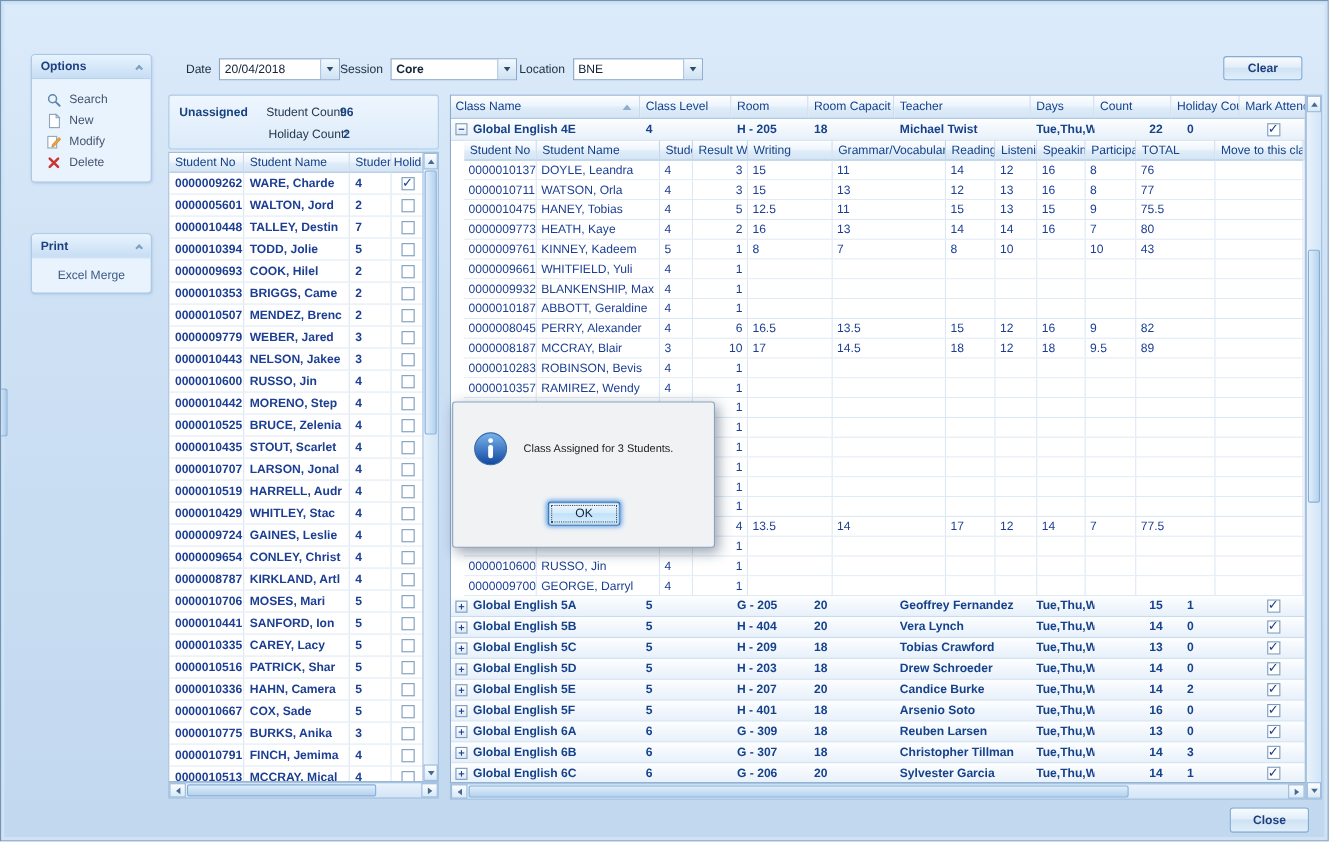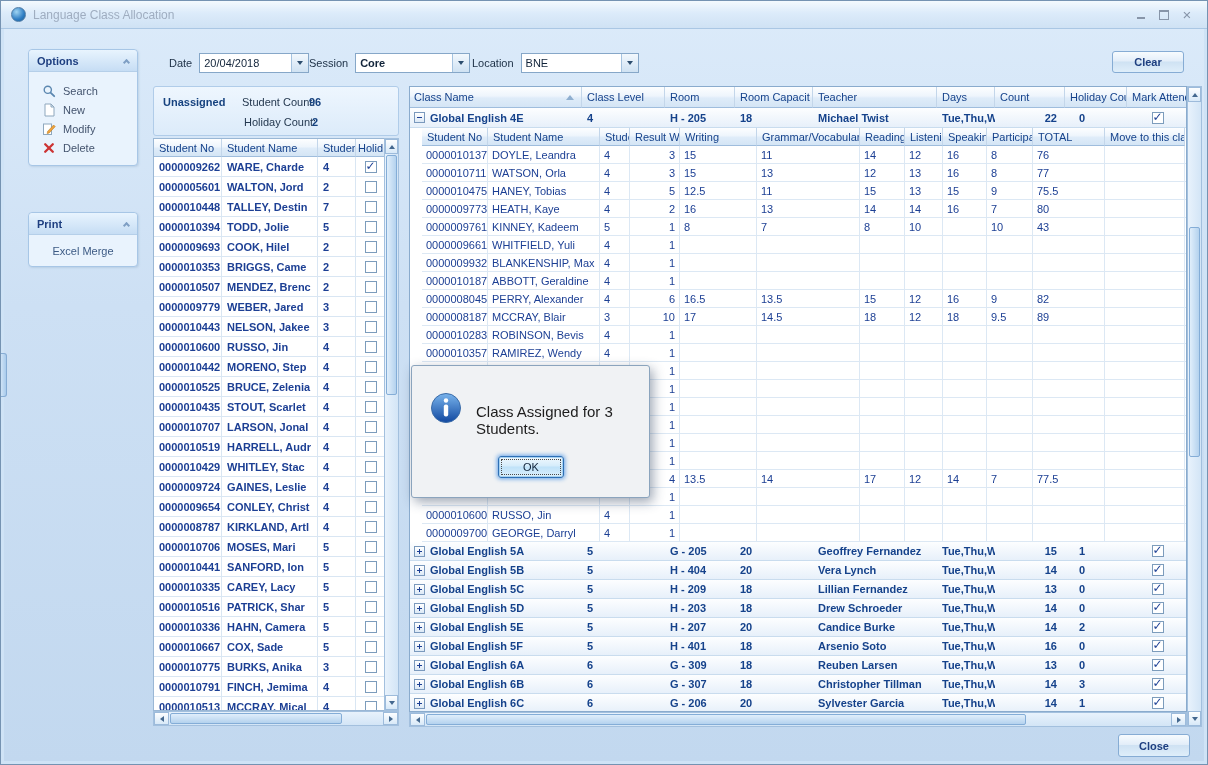--- a/index.html
+++ b/index.html
@@ -129,41 +129,32 @@
   
   .dialog{position:absolute;left:410px;top:364px;width:239px;height:133px;background:#f0f2f4;
     border:1px solid #8ba4bd;border-radius:3px;box-shadow:3px 4px 12px rgba(40,60,90,.45);z-index:50;}
   .dialog-title{height:22px;background:linear-gradient(180deg,#f4fafe 0%,#d6e7f7 50%,#c8ddf1 100%);
     border-bottom:1px solid #b7cde4;border-radius:3px 3px 0 0;display:flex;align-items:center;
     padding:0 8px;font-size:11px;color:#51708f;}
   .dialog-x{margin-left:auto;width:16px;height:15px;display:flex;align-items:center;justify-content:center;
     color:#5c7genoa;color:#5c7a99;font-size:13px;}
   .dialog-body{position:relative;height:109px;}
   .info-icon{position:absolute;left:18px;top:26px;}
-  .dialog-msg{position:absolute;left:64px;top:37px;font-size:15px;color:#1d1d1d;}
+  .dialog-msg{position:absolute;left:64px;top:37px;font-size:10px;color:#1d1d1d;}
   .ok-btn{position:absolute;left:86px;top:90px;width:66px;height:22px;
     background:linear-gradient(180deg,#f1f9fe 0%,#d5ecfb 45%,#bfe2f9 50%,#dcf0fd 100%);
     border:1px solid #2d6fb5;border-radius:3px;color:#10233a;font-size:11px;
     display:flex;align-items:center;justify-content:center;
     box-shadow:0 0 4px 1px rgba(80,150,230,.85), inset 0 0 0 1px #a8d2f0;outline:1px dotted #4a4a4a;outline-offset:-4px;}
 </style>
 </head>
 <body>
 
 <div class="window">
 
-  <div class="titlebar">
-    <span class="app-icon"></span>
-    <span class="win-title">Language Class Allocation</span>
-    <span class="win-controls">
-      <span class="wbtn min"></span>
-      <span class="wbtn max"></span>
-      <span class="wbtn cls"></span>
-    </span>
-  </div>
 
   <div class="panel print-panel">
     <div class="panel-header">
       <span>Print</span>
       <span class="chev"></span>
     </div>
     <div class="print-body">
       <span class="print-link">Excel Merge</span>
     </div>
   </div>
@@ -868,21 +859,21 @@
           </div>
         </div>
         <div class="m-row">
           <div class="mcell m-name">
             <span class="expander plus"></span>
             <span class="cname">Global English 5C</span>
           </div>
           <div class="mcell m-level">5</div>
           <div class="mcell m-room">H - 209</div>
           <div class="mcell m-cap">18</div>
-          <div class="mcell m-teacher">Lillian Fernandez</div>
+          <div class="mcell m-teacher">Tobias Crawford</div>
           <div class="mcell m-days">Tue,Thu,W</div>
           <div class="mcell m-count right">13</div>
           <div class="mcell m-hol padl">0</div>
           <div class="mcell m-mark center">
             <span class="checkbox checked"></span>
           </div>
         </div>
         <div class="m-row">
           <div class="mcell m-name">
             <span class="expander plus"></span>

